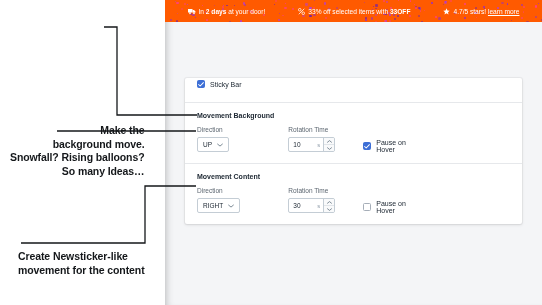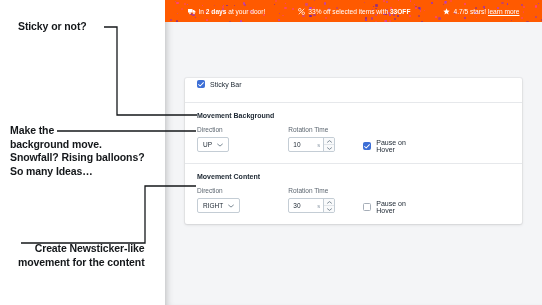--- a/index.html
+++ b/index.html
@@ -26,22 +26,22 @@
   .annotation {
     position: absolute;
     color: #14171a;
     font-weight: bold;
     font-size: 10.5px;
     line-height: 13.5px;
     letter-spacing: -0.1px;
     white-space: pre-line;
   }
   #annotation-sticky  { left: 18px; top: 20px;  }
-  #annotation-background { left: 10px; top: 124px; }
-  #annotation-content { left: 18px; top: 242px; text-align: right; }
+  #annotation-background { left: 10px; top: 124px; text-align: right; }
+  #annotation-content { left: 18px; top: 250px; }
 
   
   #leader-lines {
     position: absolute;
     left: 0; top: 0;
     width: 542px; height: 305px;
     z-index: 30;
     pointer-events: none;
   }
 
@@ -521,21 +521,20 @@
           </div>
         </div>
 
       </div>
     </div>
 
   </div>
 </div>
 
 <div id="annotation-layer">
-  <div class="annotation" id="annotation-sticky">Sticky or not?</div>
   <div class="annotation" id="annotation-background">Make the
 background move.
 Snowfall? Rising balloons?
 So many Ideas…</div>
   <div class="annotation" id="annotation-content">Create Newsticker-like
 movement for the content</div>
 </div>
 
 <svg id="leader-lines">
   <polyline points="104,27 117,27 117,115 197,115" fill="none" stroke="#14171a" stroke-width="1.3"></polyline>

